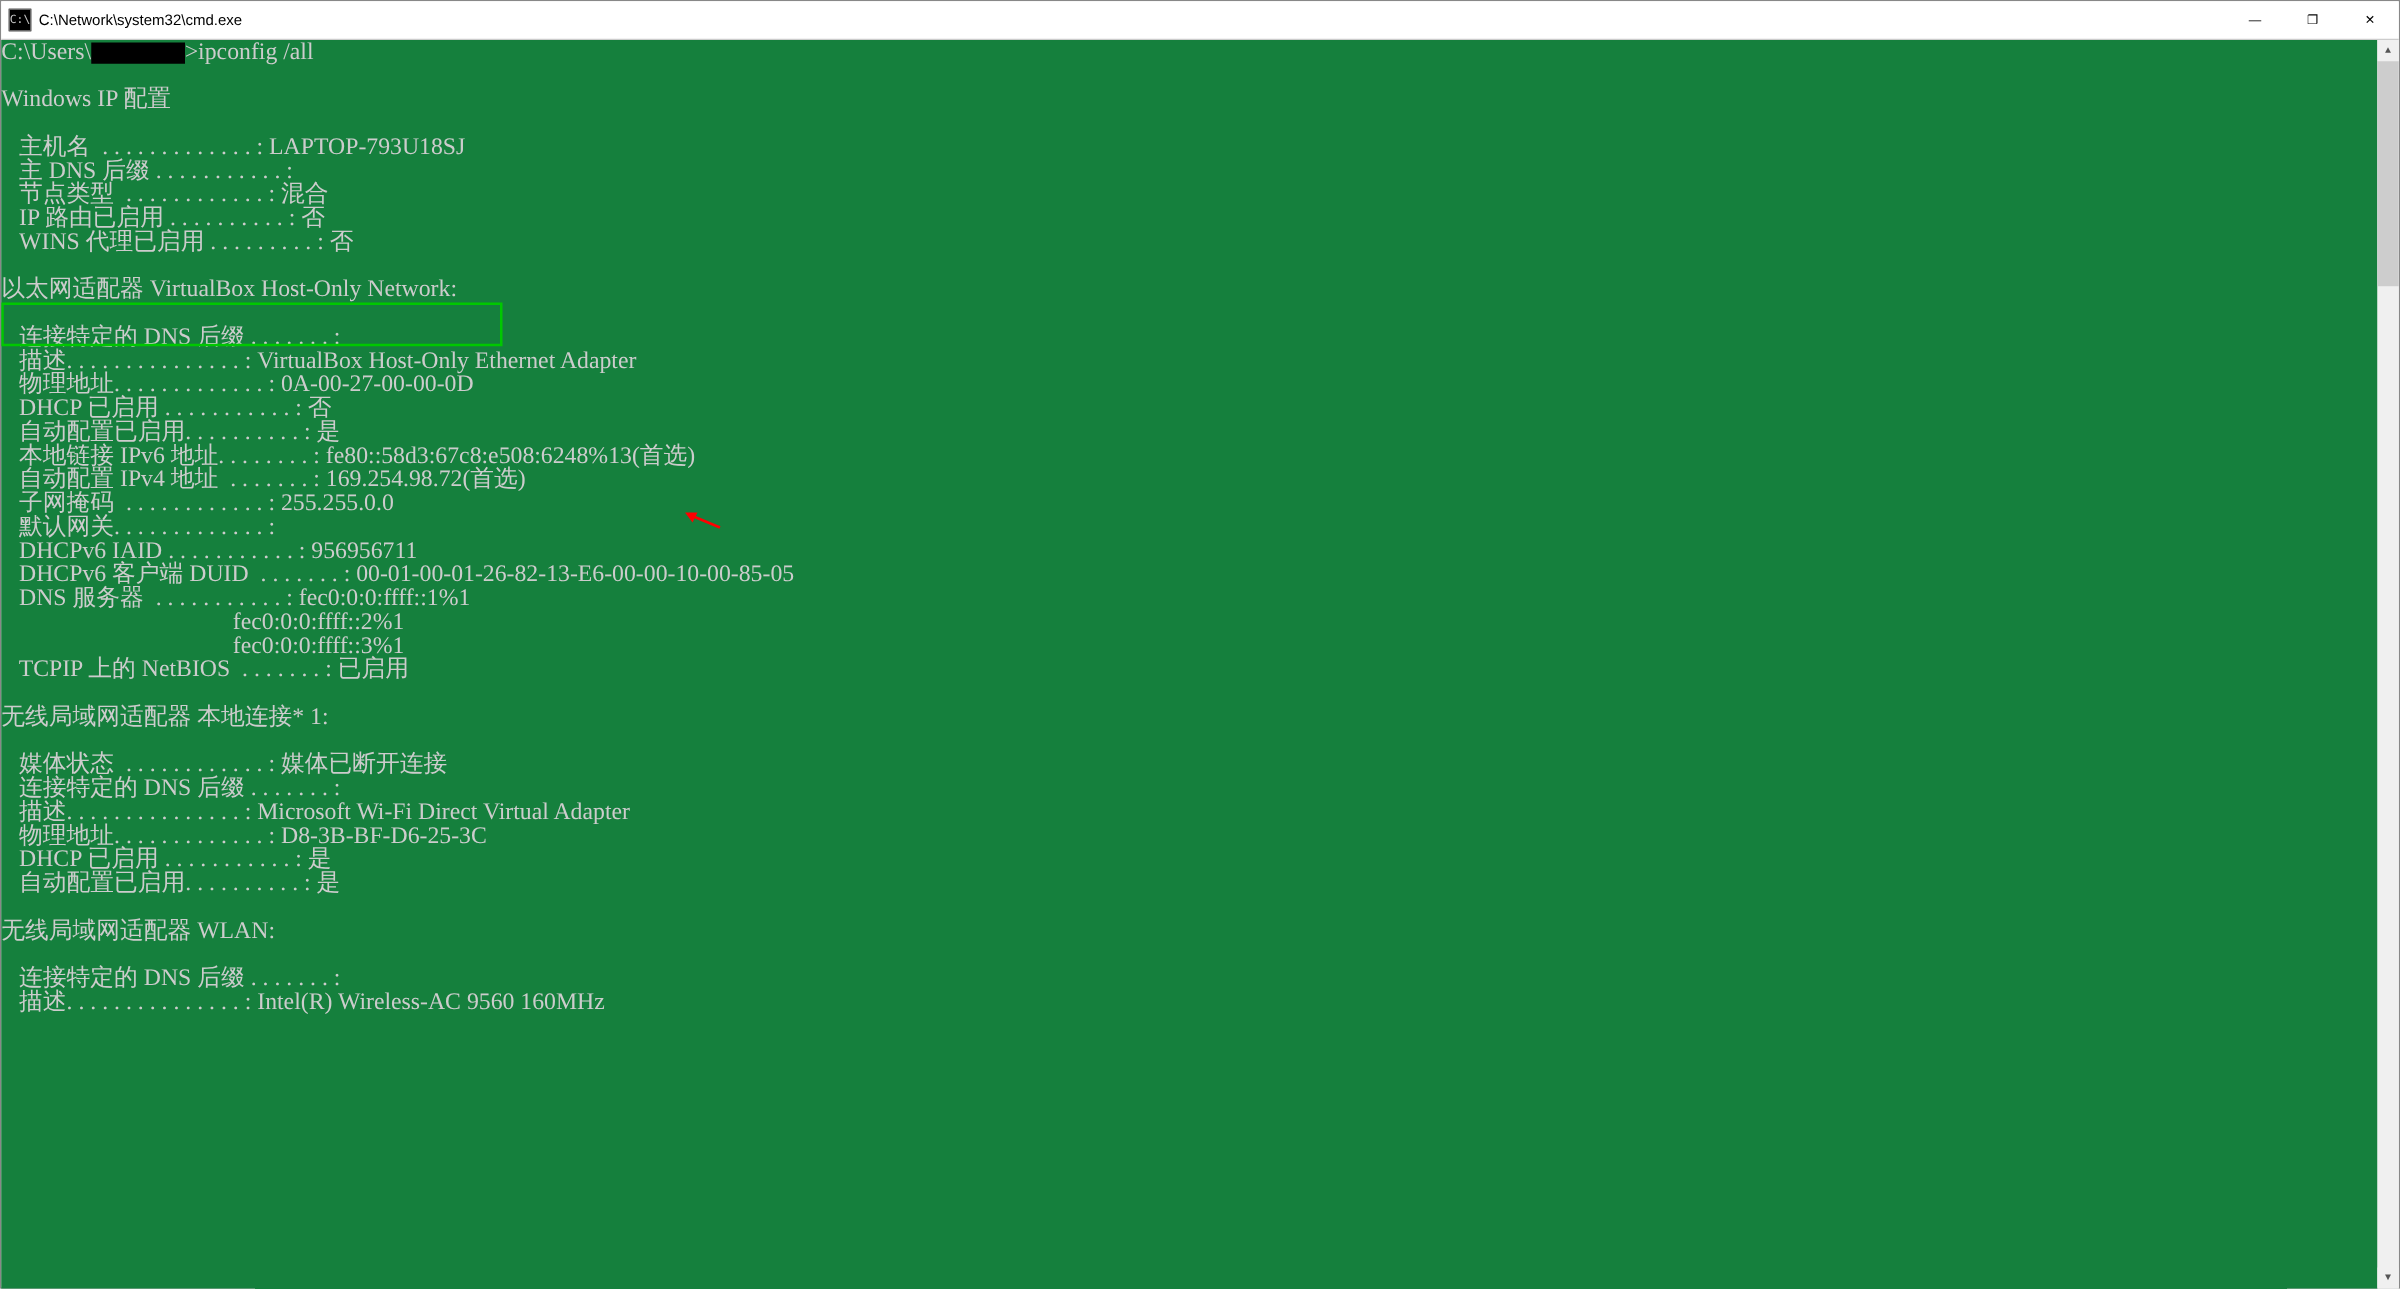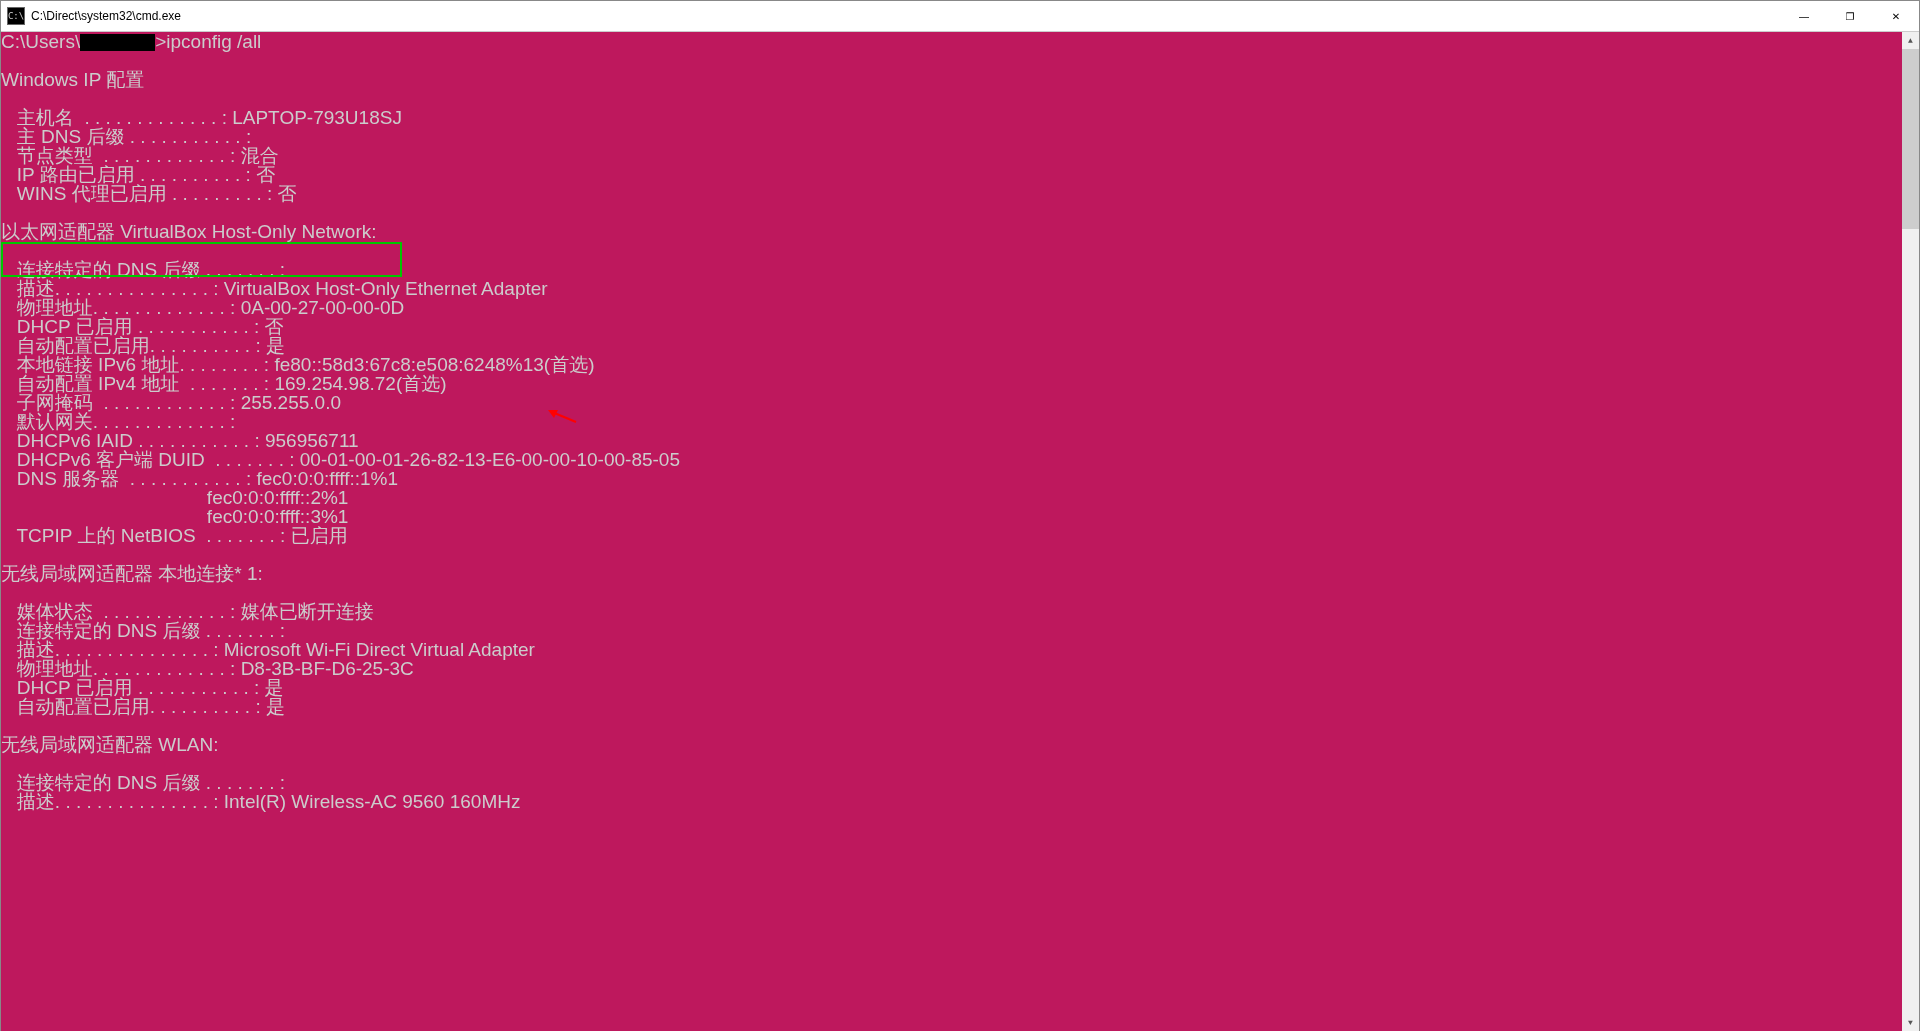--- a/index.html
+++ b/index.html
@@ -3,41 +3,41 @@
 <meta charset="utf-8">
 <style>
   html,body{margin:0;padding:0;width:1920px;height:1031px;overflow:hidden;font-family:"NSimSun","SimSun","Consolas","Courier New",monospace;background:#f0f0f0}
   .window{position:relative;width:100%;height:100%;background:#fff;border:1px solid #888;box-sizing:border-box}
   .titlebar{height:30px;background:#fff;display:flex;align-items:center;border-bottom:1px solid #ccc;user-select:none}
   .titlebar .appicon{width:16px;height:16px;margin:0 6px;background:#000;border:1px solid #666;display:inline-flex;align-items:center;justify-content:center;font-size:9px;color:#ccc;font-family:monospace}
   .titlebar .title{flex:0 0 auto;font-size:12px;color:#000;font-family:"Segoe UI",Tahoma,sans-serif}
   .titlebar .spacer{flex:1}
   .titlebar .ctrl{width:46px;height:30px;display:flex;align-items:center;justify-content:center;font-family:"Segoe UI Symbol",sans-serif;font-size:10px;color:#000}
   .console-wrap{position:relative;height:calc(100% - 30px);display:flex}
-  .console{flex:1;background:#be185d;color:#cccccc;font-size:19px;line-height:19px;padding:0;overflow:hidden;position:relative;font-family:Liberation Sans, sans-serif}
+  .console{flex:1;background:#15803d;color:#cccccc;font-size:19px;line-height:19px;padding:0;overflow:hidden;position:relative;font-family:Liberation Serif, serif}
   pre.term{margin:0;white-space:pre;font-family:inherit;font-size:19px;line-height:19px;letter-spacing:0}
   .scrollbar{width:17px;background:#f0f0f0;position:relative}
   .scroll-thumb{position:absolute;left:0;width:17px;background:#cdcdcd}
   .scroll-thumb.top{top:17px;height:180px}
   .arrow-up,.arrow-down{position:absolute;left:0;width:17px;height:17px;display:flex;align-items:center;justify-content:center;font-size:8px;color:#555;background:#f0f0f0}
   .arrow-up{top:0}.arrow-down{bottom:0}
   .green-box{position:absolute;border:2px solid #00c800;box-sizing:border-box;pointer-events:none}
   .red-arrow{position:absolute;pointer-events:none}
   .redacted{display:inline-block;width:75px;height:17px;background:#000;vertical-align:middle}
 </style>
 </head>
 <body>
 
 <div class="window">
 
   <div class="titlebar">
     <span class="appicon">
         <span>C:\</span>
       </span>
-    <span class="title">C:\Direct\system32\cmd.exe</span>
+    <span class="title">C:\Network\system32\cmd.exe</span>
     <span class="spacer"></span>
     <div class="ctrl">—</div>
     <div class="ctrl">❐</div>
     <div class="ctrl close">✕</div>
   </div>
 
   <div class="console-wrap">
     <div class="console">
 <pre class="term" id="term">C:\Users\<span class="redacted"></span>&gt;ipconfig /all
 

